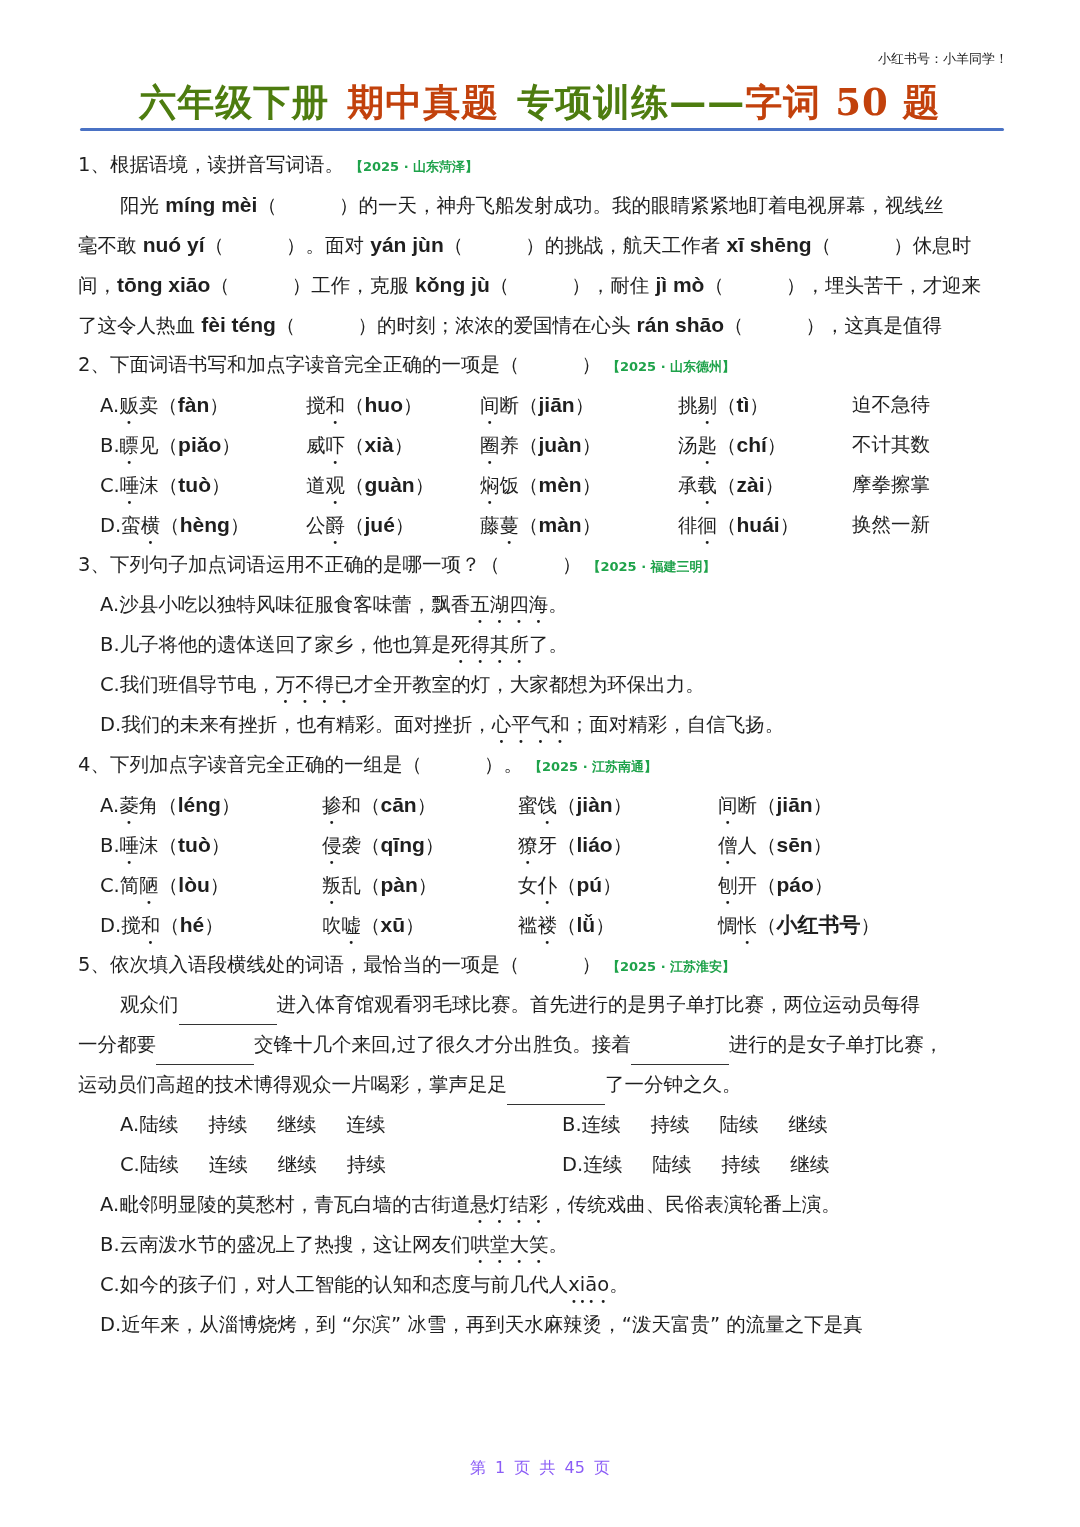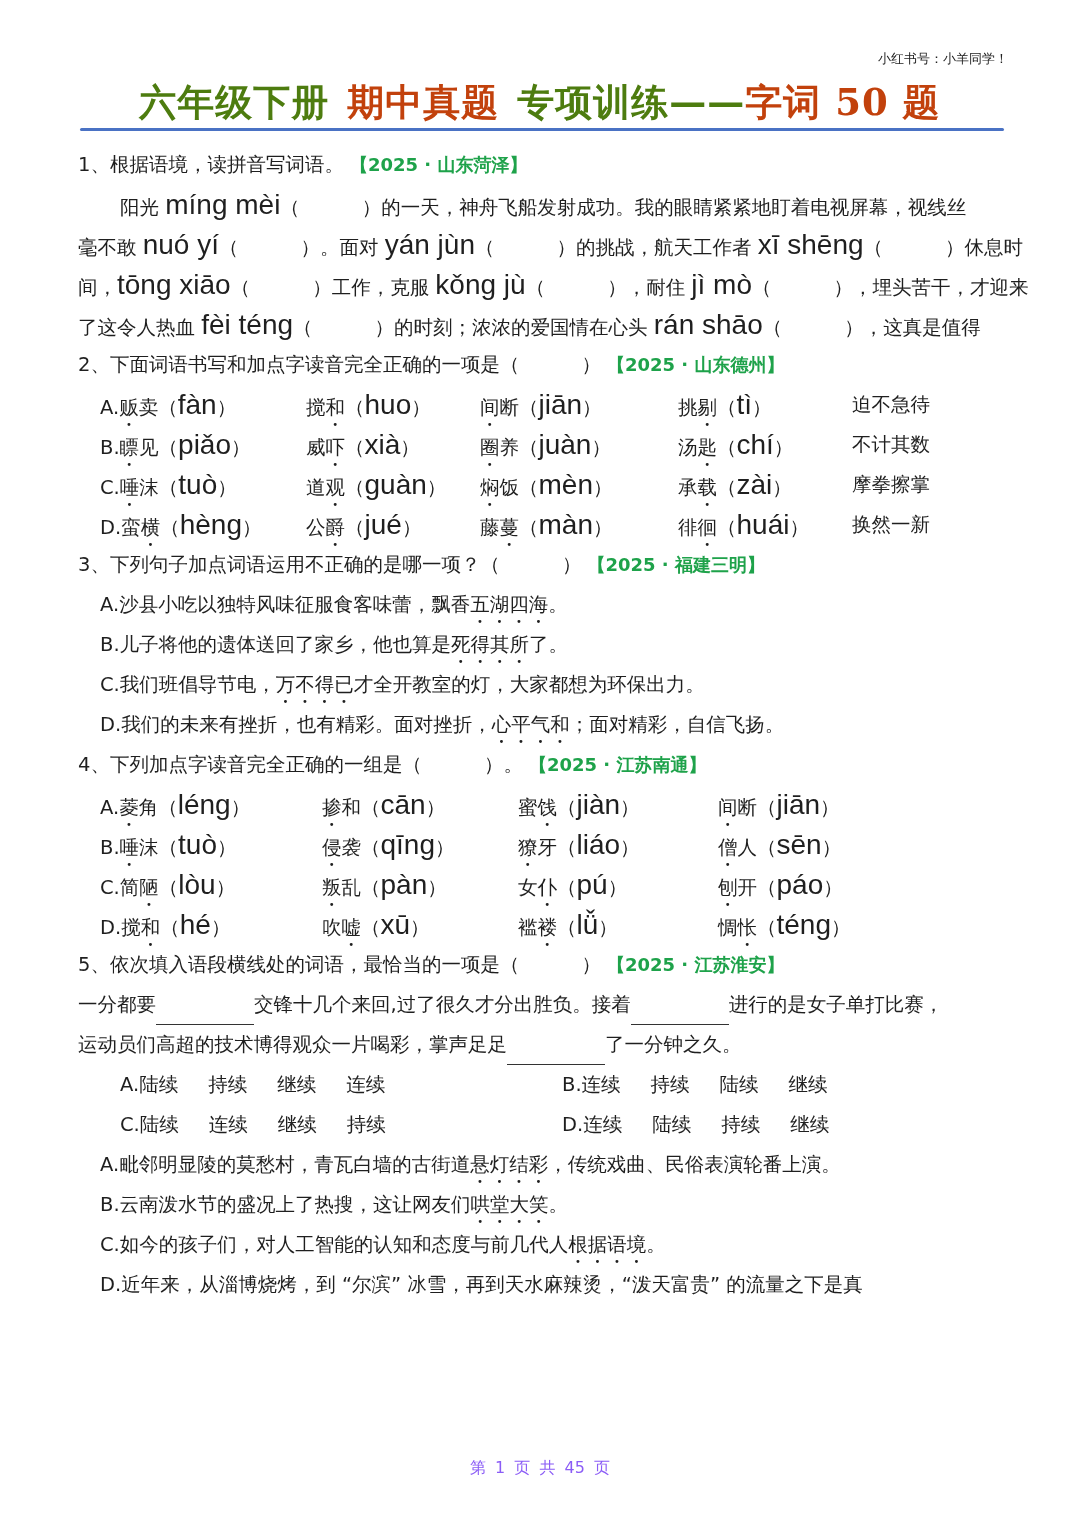--- a/index.html
+++ b/index.html
@@ -24,22 +24,22 @@
   .title-rule {
     position: absolute; top: 128px; left: 80px; width: 924px; height: 3px;
     background: #4a72c4; border-radius: 2px;
   }
   .content {
     position: absolute; top: 145px; left: 78px; width: 926px;
     font-size: 19.5px; line-height: 40px;
   }
   .line { height: 40px; white-space: nowrap; position: relative; }
   .indent { padding-left: 42px; }
-  .src { color: #1ea24a; font-weight: bold; font-size: 18px; margin-left: 6px; }
-  .py { font-family: "Liberation Sans", "DejaVu Sans", sans-serif; font-size: 28px; }
+  .src { color: #1ea24a; font-weight: bold; font-size: 13px; margin-left: 6px; }
+  .py { font-family: "Liberation Sans", "DejaVu Sans", sans-serif; font-size: 21px; font-weight: bold; }
   .paren { display: inline-block; }
   .blank { display: inline-block; width: 62px; }
   .dot { text-emphasis: filled dot; -webkit-text-emphasis: filled dot;
          text-emphasis-position: under; -webkit-text-emphasis-position: under; }
   .grid { display: flex; padding-left: 22px; height: 40px; white-space: nowrap; }
   .grid .c1 { width: 206px; }
   .grid .c2 { width: 174px; }
   .grid .c3 { width: 198px; }
   .grid .c4 { width: 174px; }
   .grid4 .c1 { width: 222px; }
@@ -146,26 +146,29 @@
       <div class="grid grid4">
         <span class="c1"><span>C.</span><span><span>简</span><span class="dot">陋</span></span><span>（</span><span class="py">lòu</span><span>）</span></span>
         <span class="c2"><span><span class="dot">叛</span><span>乱</span></span><span>（</span><span class="py">pàn</span><span>）</span></span>
         <span class="c3"><span><span>女</span><span class="dot">仆</span></span><span>（</span><span class="py">pú</span><span>）</span></span>
         <span class="c4"><span><span class="dot">刨</span><span>开</span></span><span>（</span><span class="py">páo</span><span>）</span></span>
       </div>
       <div class="grid grid4">
         <span class="c1"><span>D.</span><span><span>搅</span><span class="dot">和</span></span><span>（</span><span class="py">hé</span><span>）</span></span>
         <span class="c2"><span><span>吹</span><span class="dot">嘘</span></span><span>（</span><span class="py">xū</span><span>）</span></span>
         <span class="c3"><span><span>褴</span><span class="dot">褛</span></span><span>（</span><span class="py">lǚ</span><span>）</span></span>
-        <span class="c4"><span><span>惆</span><span class="dot">怅</span></span><span>（</span><span class="py">téng</span><span>）</span></span>
+        <span class="c4"><span><span>惆</span><span class="dot">怅</span></span><span>（</span><span class="py">小红书号</span><span>）</span></span>
       </div>
     </div>
 
   <div class="line">
     <span>5、依次填入语段横线处的词语，最恰当的一项是（</span><span class="blank"></span><span>）</span><span class="src">【2025 · 江苏淮安】</span>
+  </div>
+  <div class="line indent">
+    <span>观众们</span><span class="uline"></span><span>进入体育馆观看羽毛球比赛。首先进行的是男子单打比赛，两位运动员每得</span>
   </div>
   <div class="line">
     <span>一分都要</span><span class="uline"></span><span>交锋十几个来回,过了很久才分出胜负。接着</span><span class="uline"></span><span>进行的是女子单打比赛，</span>
   </div>
   <div class="line">
     <span>运动员们高超的技术博得观众一片喝彩，掌声足足</span><span class="uline"></span><span>了一分钟之久。</span>
   </div>
   <div class="opts">
     <div class="opt-group">
       <span style="margin-right:0">A.</span>
@@ -195,18 +198,18 @@
         <span>连续</span>
         <span>陆续</span>
         <span>持续</span>
         <span>继续</span>
     </div>
   </div>
 
   <div id="q6-opts">
       <div class="line" style="padding-left: 22px;"><span>A.毗邻明显陵的莫愁村，青瓦白墙的古街道</span><span class="dot">悬灯结彩</span><span>，传统戏曲、民俗表演轮番上演。</span></div>
       <div class="line" style="padding-left: 22px;"><span>B.云南泼水节的盛况上了热搜，这让网友们</span><span class="dot">哄堂大笑</span><span>。</span></div>
-      <div class="line" style="padding-left: 22px;"><span>C.如今的孩子们，对人工智能的认知和态度与前几代人</span><span class="dot">根据语境</span><span>。</span></div>
+      <div class="line" style="padding-left: 22px;"><span>C.如今的孩子们，对人工智能的认知和态度与前几代人</span><span class="dot">xiāo</span><span>。</span></div>
       <div class="line" style="padding-left: 22px;"><span>D.近年来，从淄博烧烤，到 “尔滨” 冰雪，再到天水麻辣烫，“泼天富贵” 的流量之下是真</span><span class="dot"></span><span></span></div>
     </div>
 </div>
 
 <div class="footer">第 1 页 共 45 页</div>
 
 </body></html>

